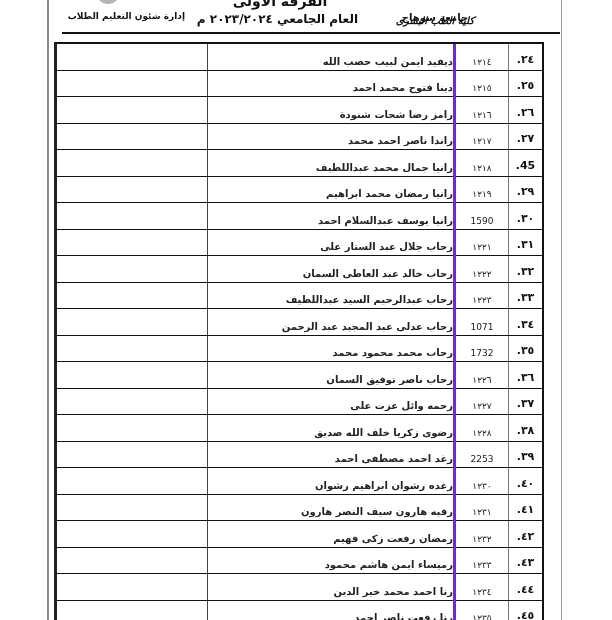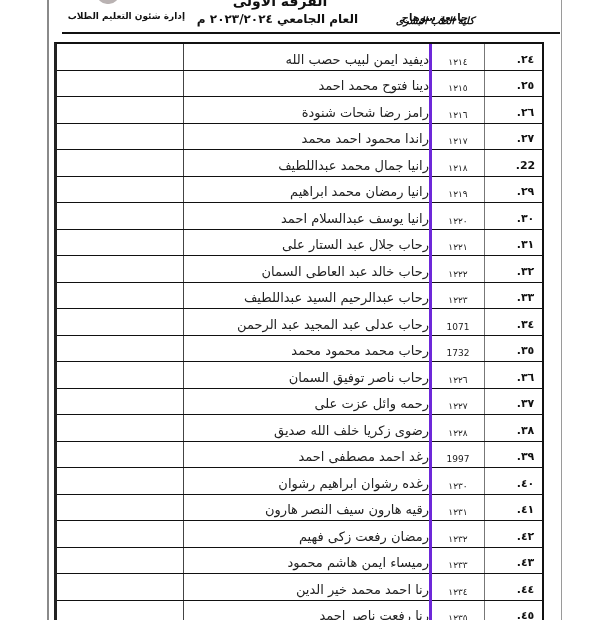--- a/index.html
+++ b/index.html
@@ -11,23 +11,23 @@
     .hdr-univ { left:395px; top:11px; width:80px; font-size:10px; line-height:13px; }
     .hdr-fac { left:390px; top:14px; width:90px; font-size:10px; line-height:13px;font-style:italic; }
     .hdr-year-lvl { left:210px; top:-7px; width:140px; font-size:14px; line-height:16px; }
     .hdr-acad { left:208px; top:10px; width:150px; font-size:12px; line-height:18px; }
     .hdr-dept { left:75px; top:10px; width:110px; font-size:9px; line-height:12px; }
     .hdr-rule { position:absolute; left:62px; top:32px; width:498px; height:2px; background:#111; }
     .table-wrap { position:absolute; left:54px; top:42px; width:490px; border:2px solid #111; border-left:3px solid #222; box-sizing:border-box; }
     table { border-collapse:collapse; width:100%; direction:rtl; table-layout:fixed; }
     td { height:21.5px; padding:0; border-bottom:1px solid #111; vertical-align:bottom; }
     tr:last-child td { border-bottom:none; }
-    td.num { width:33px; border-left:1px solid #777; text-align:center; font-weight:bold; font-size:11px; padding-bottom:4px; color:#111;padding-left:24px; }
+    td.num { width:33px; border-left:1px solid #777; text-align:center; font-weight:bold; font-size:11px; padding-bottom:4px; color:#111; }
     td.code { width:52px; border-left:3px solid #6d28d9; text-align:center; font-size:9px; color:#222; padding-bottom:3px; }
-    td.name { width:245px; border-left:1px solid #444; text-align:right; font-size:13px; color:#222; padding-right:0; padding-bottom:3px; white-space:nowrap; overflow:hidden; }
+    td.name { width:245px; border-left:1px solid #444; text-align:right; font-size:10px; color:#222; padding-right:0; padding-bottom:3px; white-space:nowrap; overflow:hidden;font-weight:bold; }
     td.blank { }
   </style>
 </head>
 <body>
 
 <div class="vline-left"></div>
 <div class="vline-right"></div>
 
 <div class="logo-arc"></div>
 
@@ -55,38 +55,38 @@
         </tr>
         <tr>
           <td class="num">٢٦.</td>
           <td class="code">١٢١٦</td>
           <td class="name">رامز رضا شحات شنودة</td>
           <td class="blank"></td>
         </tr>
         <tr>
           <td class="num">٢٧.</td>
           <td class="code">١٢١٧</td>
-          <td class="name">راندا محمود احمد محمد</td>
+          <td class="name">راندا ناصر احمد محمد</td>
           <td class="blank"></td>
         </tr>
         <tr>
-          <td class="num">22.</td>
+          <td class="num">45.</td>
           <td class="code">١٢١٨</td>
           <td class="name">رانيا جمال محمد عبداللطيف</td>
           <td class="blank"></td>
         </tr>
         <tr>
           <td class="num">٢٩.</td>
           <td class="code">١٢١٩</td>
           <td class="name">رانيا رمضان محمد ابراهيم</td>
           <td class="blank"></td>
         </tr>
         <tr>
           <td class="num">٣٠.</td>
-          <td class="code">١٢٢٠</td>
+          <td class="code">1590</td>
           <td class="name">رانيا يوسف عبدالسلام احمد</td>
           <td class="blank"></td>
         </tr>
         <tr>
           <td class="num">٣١.</td>
           <td class="code">١٢٢١</td>
           <td class="name">رحاب جلال عبد الستار على</td>
           <td class="blank"></td>
         </tr>
         <tr>
@@ -126,21 +126,21 @@
           <td class="blank"></td>
         </tr>
         <tr>
           <td class="num">٣٨.</td>
           <td class="code">١٢٢٨</td>
           <td class="name">رضوى زكريا خلف الله صديق</td>
           <td class="blank"></td>
         </tr>
         <tr>
           <td class="num">٣٩.</td>
-          <td class="code">1997</td>
+          <td class="code">2253</td>
           <td class="name">رغد احمد مصطفى احمد</td>
           <td class="blank"></td>
         </tr>
         <tr>
           <td class="num">٤٠.</td>
           <td class="code">١٢٣٠</td>
           <td class="name">رغده رشوان ابراهيم رشوان</td>
           <td class="blank"></td>
         </tr>
         <tr>

